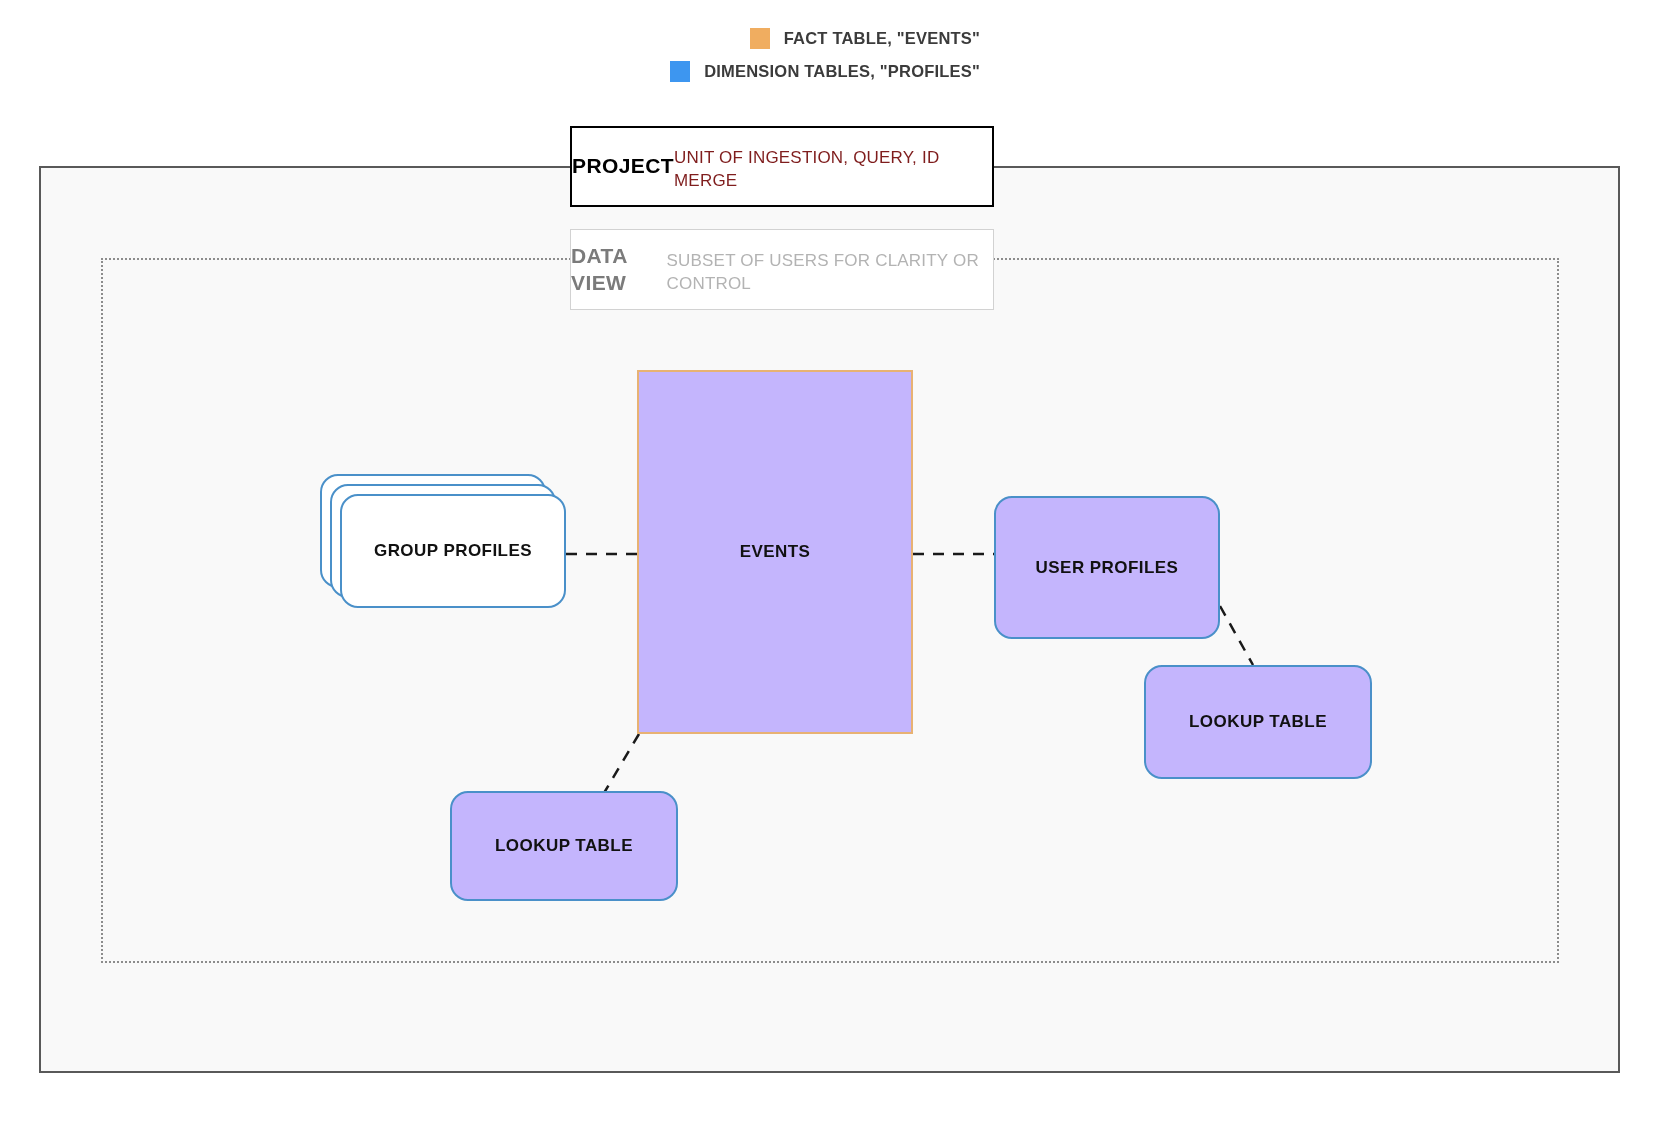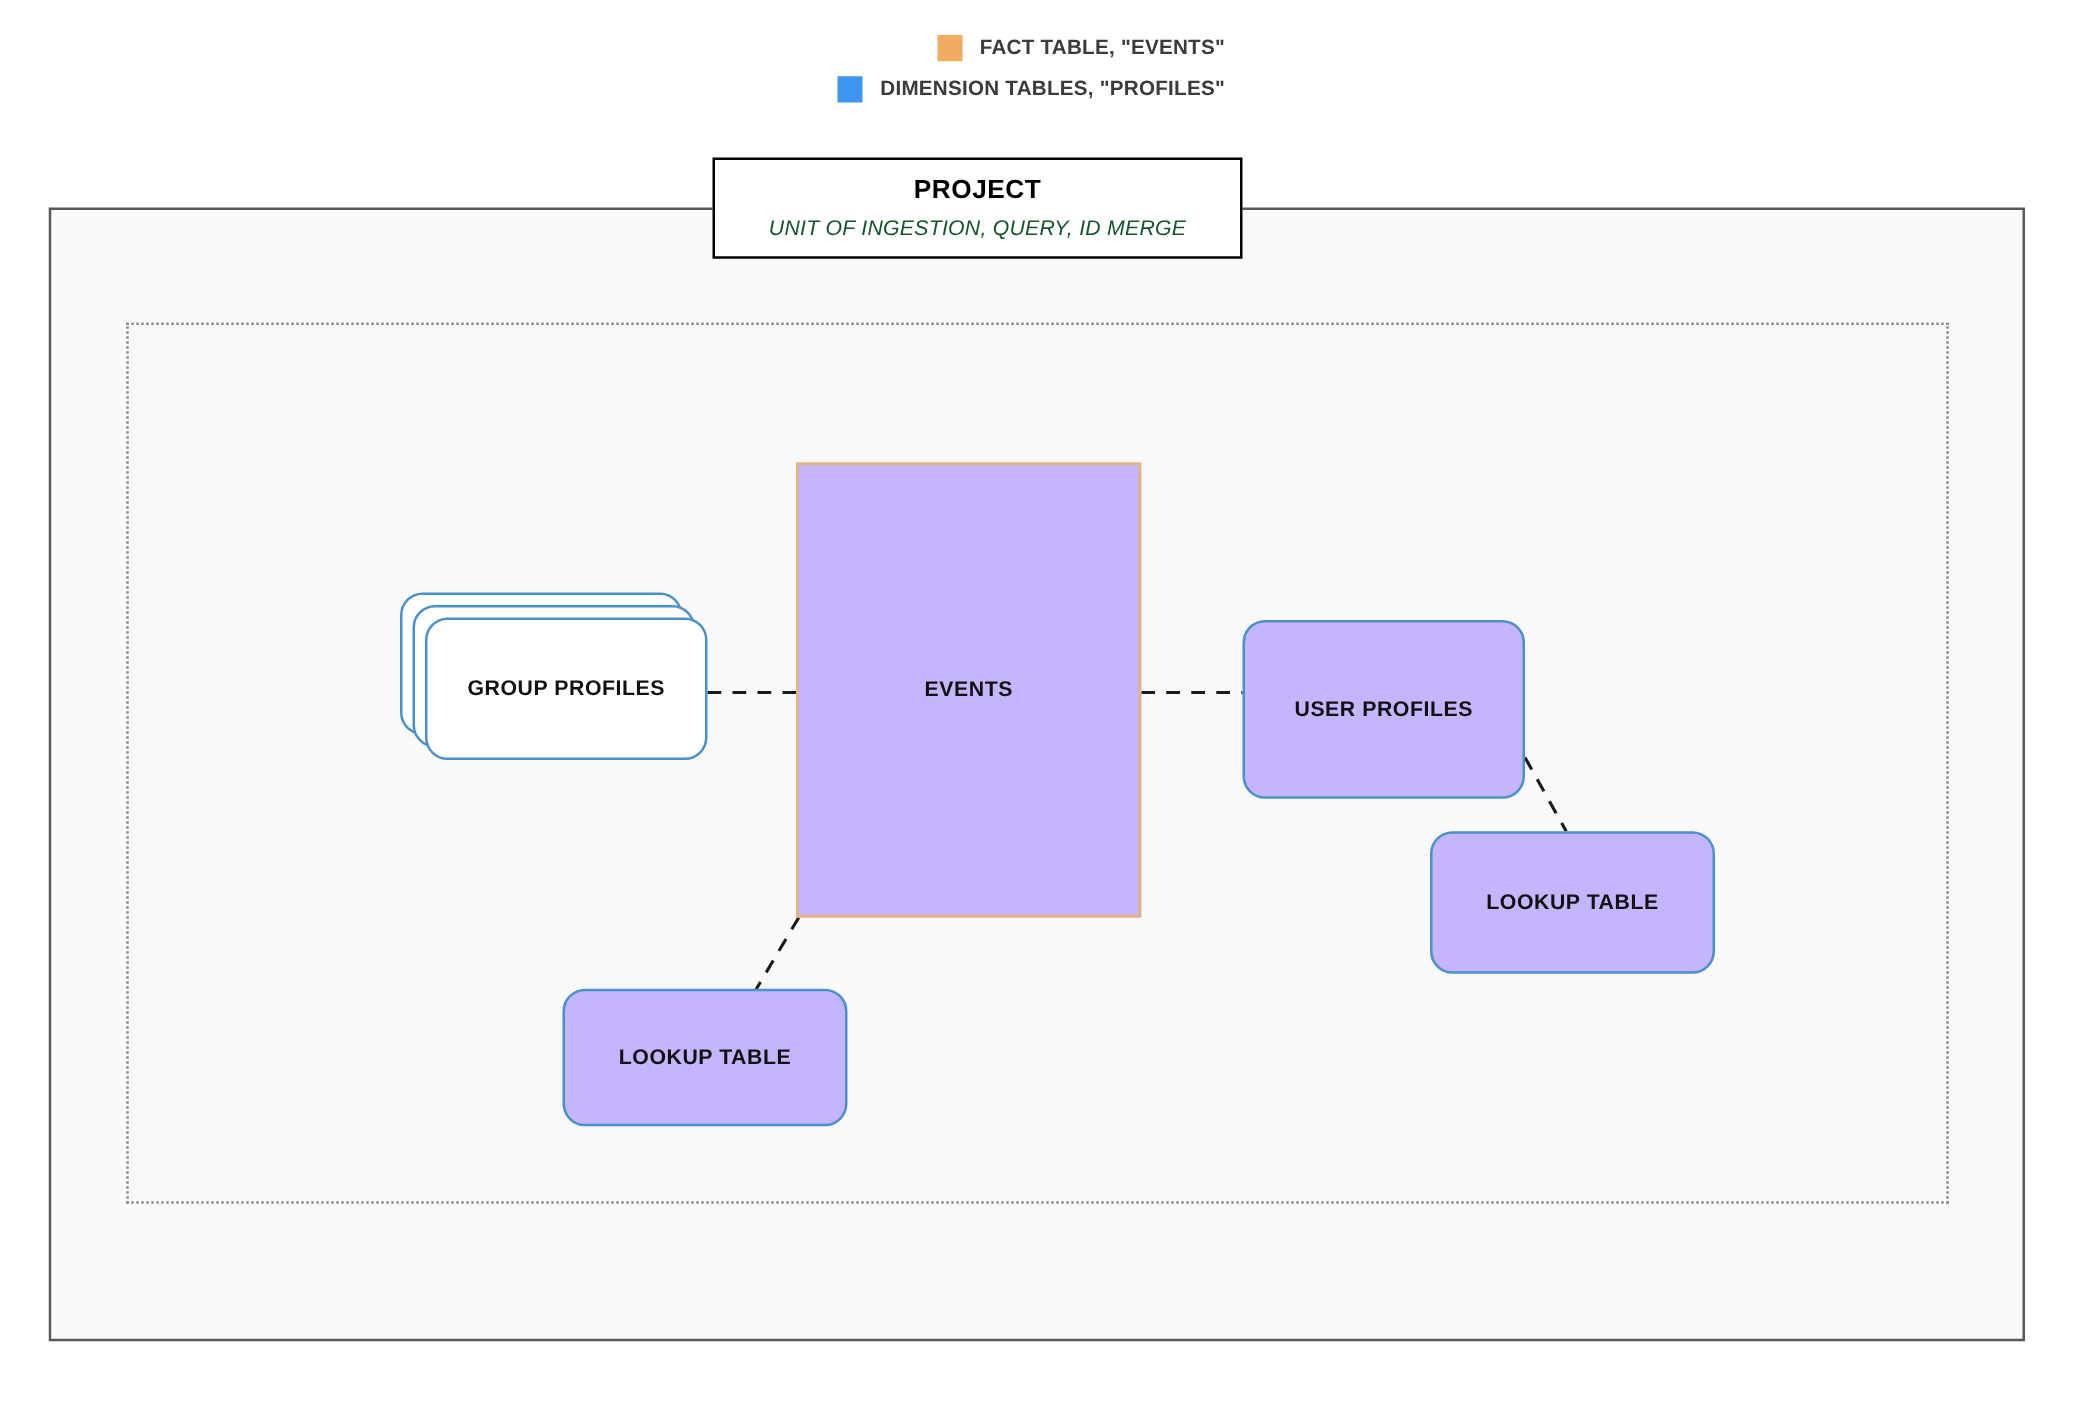--- a/index.html
+++ b/index.html
@@ -70,21 +70,20 @@
     border: 2px dotted #8c8c8c;
     box-sizing: border-box;
   }
 
   
   .label-box {
     position: absolute;
     box-sizing: border-box;
     background: #ffffff;
     display: flex;
-    flex-direction: column;
     align-items: center;
     justify-content: center;
   }
   .label-box .title {
     font-size: 21px;
     font-weight: bold;
     letter-spacing: 0.4px;
     line-height: 1.25;
   }
   .label-box .subtitle {
@@ -96,21 +95,21 @@
   }
 
   .project-box {
     left: 570px;
     top: 126px;
     width: 424px;
     height: 81px;
     border: 2px solid #000000;
   }
   .project-box .title { color: #000000; }
-  .project-box .subtitle { color: #14532d; font-style: italic; }
+  .project-box .subtitle { color: #7f1d1d; }
 
   .dataview-box {
     left: 570px;
     top: 229px;
     width: 424px;
     height: 81px;
     border: 1px solid #d2d2d2;
   }
   .dataview-box .title { color: #7b7b7b; }
   .dataview-box .subtitle { color: #b3b3b3; }
@@ -233,20 +232,24 @@
     <line x1="913" y1="554" x2="994" y2="554" stroke="#1a1a1a" stroke-width="2.5" stroke-dasharray="11 9"></line>
     <line x1="639" y1="734" x2="604" y2="793" stroke="#1a1a1a" stroke-width="2.5" stroke-dasharray="11 9"></line>
     <line x1="1220" y1="606" x2="1253" y2="665" stroke="#1a1a1a" stroke-width="2.5" stroke-dasharray="11 9"></line>
   </svg>
 
   <div class="label-box project-box">
     <div class="title">PROJECT</div>
     <div class="subtitle">UNIT OF INGESTION, QUERY, ID MERGE</div>
   </div>
 
+  <div class="label-box dataview-box">
+    <div class="title">DATA VIEW</div>
+    <div class="subtitle">SUBSET OF USERS FOR CLARITY OR CONTROL</div>
+  </div>
 
   <div class="node events-box">
     <span class="node-label">EVENTS</span>
   </div>
 
   <div class="stack">
     <div class="card c1"></div>
     <div class="card c2"></div>
     <div class="card c3">
       <span class="node-label">GROUP PROFILES</span>

